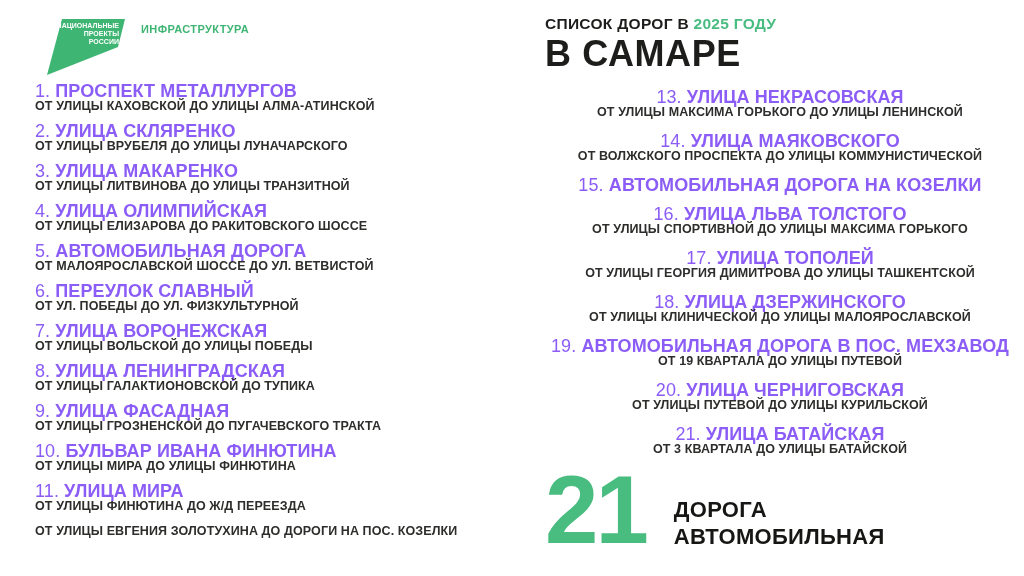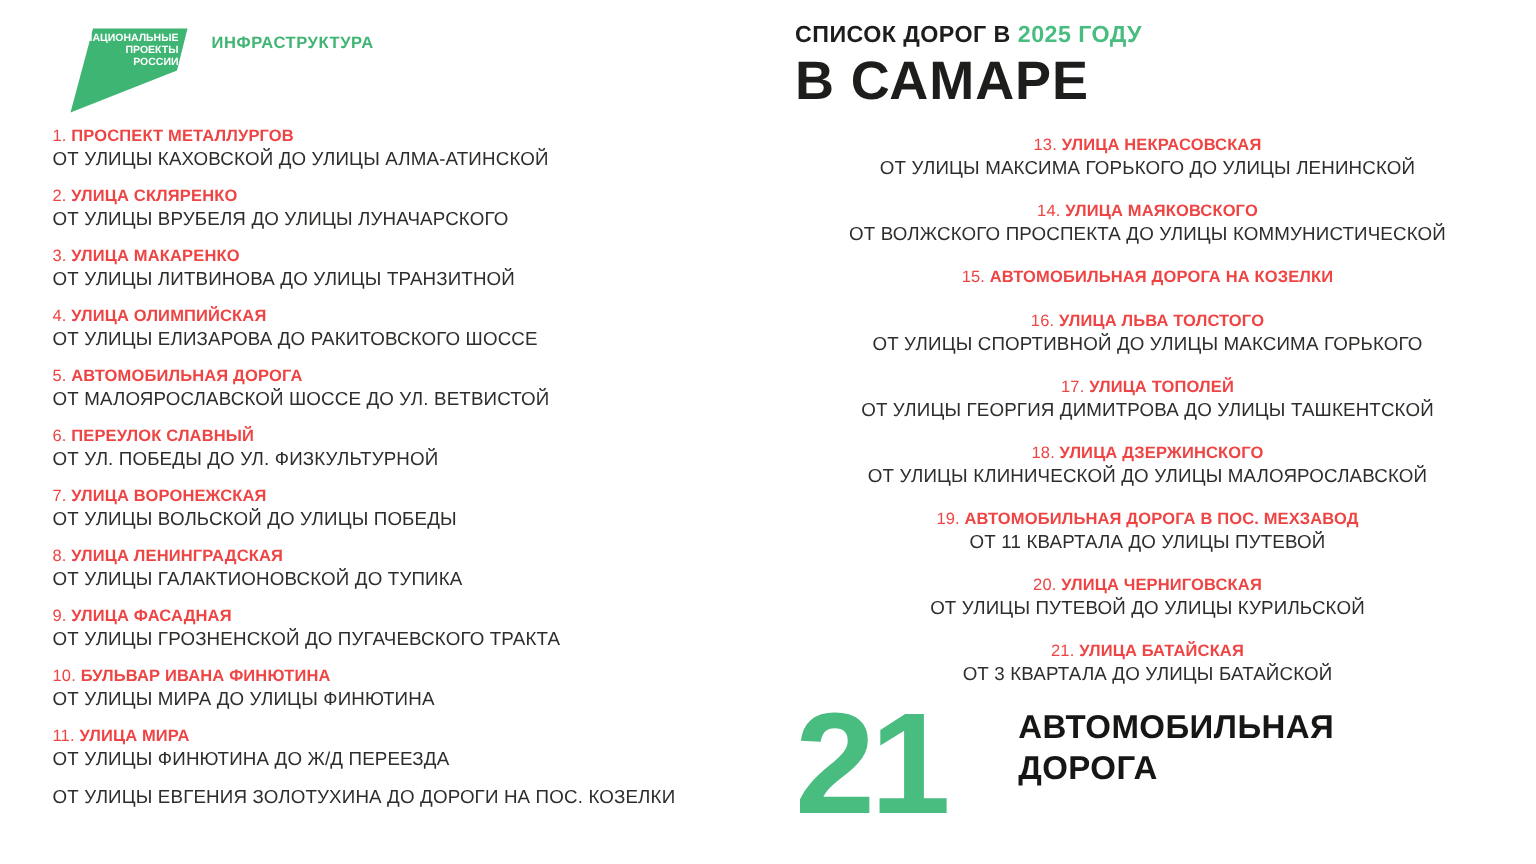--- a/index.html
+++ b/index.html
@@ -12,62 +12,62 @@
   body {
     width: 1024px; height: 576px;
     background: #ffffff;
     color: var(--text);
     font-family: "Liberation Sans", "DejaVu Sans", sans-serif;
     position: relative;
     overflow: hidden;
   }
 
   .col-left  { position: absolute; left: 35px;  top: 16px; width: 455px; }
-  .col-right { position: absolute; left: 530px; top: 14px; width: 470px; }
+  .col-right { position: absolute; left: 545px; top: 14px; width: 470px; }
 
   
   .brand { display: flex; align-items: flex-start; height: 62px; }
   .logo-svg { width: 92px; height: 62px; flex: 0 0 auto; display: block; }
   .logo-text { font-family: "Liberation Sans", sans-serif; font-weight: 700; }
   .program {
     margin: 7px 0 0 14px;
     font-size: 11px; font-weight: 700;
     color: var(--logo-green);
     letter-spacing: 0.4px;
     white-space: nowrap;
   }
 
   
   .road-list { margin-top: 6px; }
   .road-item { margin-bottom: 10px; }
   .col-right .road-list { margin-top: 18px; text-align: center; }
   .col-right .road-item { margin-bottom: 14px; }
   .road-title {
-    font-size: 11px; line-height: 15px; font-weight: 700;
-    letter-spacing: 0.1px; white-space: nowrap; color: #ef4444;
+    font-size: 18px; line-height: 15px; font-weight: 700;
+    letter-spacing: 0.1px; white-space: nowrap; color: #8b5cf6;
   }
   .road-num { font-weight: 400; }
   .road-range {
-    font-size: 12.5px; line-height: 15px; font-weight: 400;
+    font-size: 12.5px; line-height: 15px; font-weight: 700;
     color: #2d2d2b; white-space: nowrap; letter-spacing: 0.1px;
   }
 
   
   .list-subtitle {
     font-size: 15.5px; font-weight: 600; letter-spacing: 0.3px;
     line-height: 19px; white-space: nowrap;
   }
   .year { color: var(--accent); }
   .city-title {
     font-size: 36px; font-weight: 800; letter-spacing: 0.6px;
     line-height: 36px; margin-top: 3px; white-space: nowrap;
   }
 
   
-  .summary { display: flex; align-items: flex-start; margin-top: 2px; gap: 20px; }
+  .summary { display: flex; align-items: flex-end; margin-top: 2px; }
   .big-count {
     font-size: 96px; font-weight: 700; color: var(--accent);
     line-height: 0.82; letter-spacing: -3px;
   }
   .summary-label {
     margin-left: 28px; font-size: 22px; font-weight: 800;
     line-height: 27px; letter-spacing: 0.3px; color: #161614;
   }
 </style>
 </head>
@@ -178,34 +178,34 @@
     <div class="road-range">ОТ УЛИЦЫ ГЕОРГИЯ ДИМИТРОВА ДО УЛИЦЫ ТАШКЕНТСКОЙ</div>
   </div>
 
   <div class="road-item">
     <div class="road-title"><span class="road-num">18.</span> <span class="road-name">УЛИЦА ДЗЕРЖИНСКОГО</span></div>
     <div class="road-range">ОТ УЛИЦЫ КЛИНИЧЕСКОЙ ДО УЛИЦЫ МАЛОЯРОСЛАВСКОЙ</div>
   </div>
 
   <div class="road-item">
     <div class="road-title"><span class="road-num">19.</span> <span class="road-name">АВТОМОБИЛЬНАЯ ДОРОГА В ПОС. МЕХЗАВОД</span></div>
-    <div class="road-range">ОТ 11 КВАРТАЛА ДО УЛИЦЫ ПУТЕВОЙ</div>
+    <div class="road-range">ОТ 19 КВАРТАЛА ДО УЛИЦЫ ПУТЕВОЙ</div>
   </div>
 
   <div class="road-item">
     <div class="road-title"><span class="road-num">20.</span> <span class="road-name">УЛИЦА ЧЕРНИГОВСКАЯ</span></div>
     <div class="road-range">ОТ УЛИЦЫ ПУТЕВОЙ ДО УЛИЦЫ КУРИЛЬСКОЙ</div>
   </div>
 
   <div class="road-item">
     <div class="road-title"><span class="road-num">21.</span> <span class="road-name">УЛИЦА БАТАЙСКАЯ</span></div>
     <div class="road-range">ОТ 3 КВАРТАЛА ДО УЛИЦЫ БАТАЙСКОЙ</div>
   </div>
 </div>
 
   <div class="summary">
     <div class="big-count">21</div>
     <div class="summary-label">
+      <div>ДОРОГА</div>
       <div>АВТОМОБИЛЬНАЯ</div>
-      <div>ДОРОГА</div>
     </div>
   </div>
 </div>
 
 </body></html>

